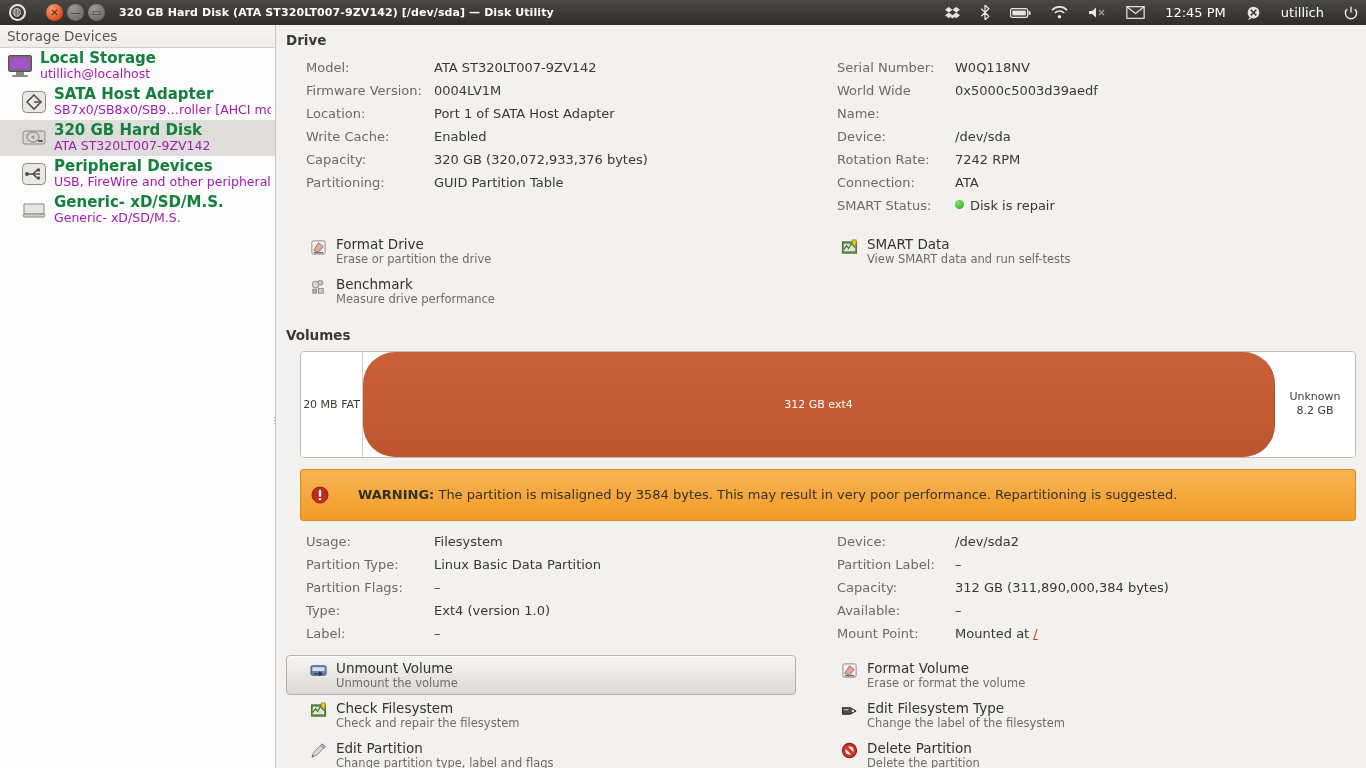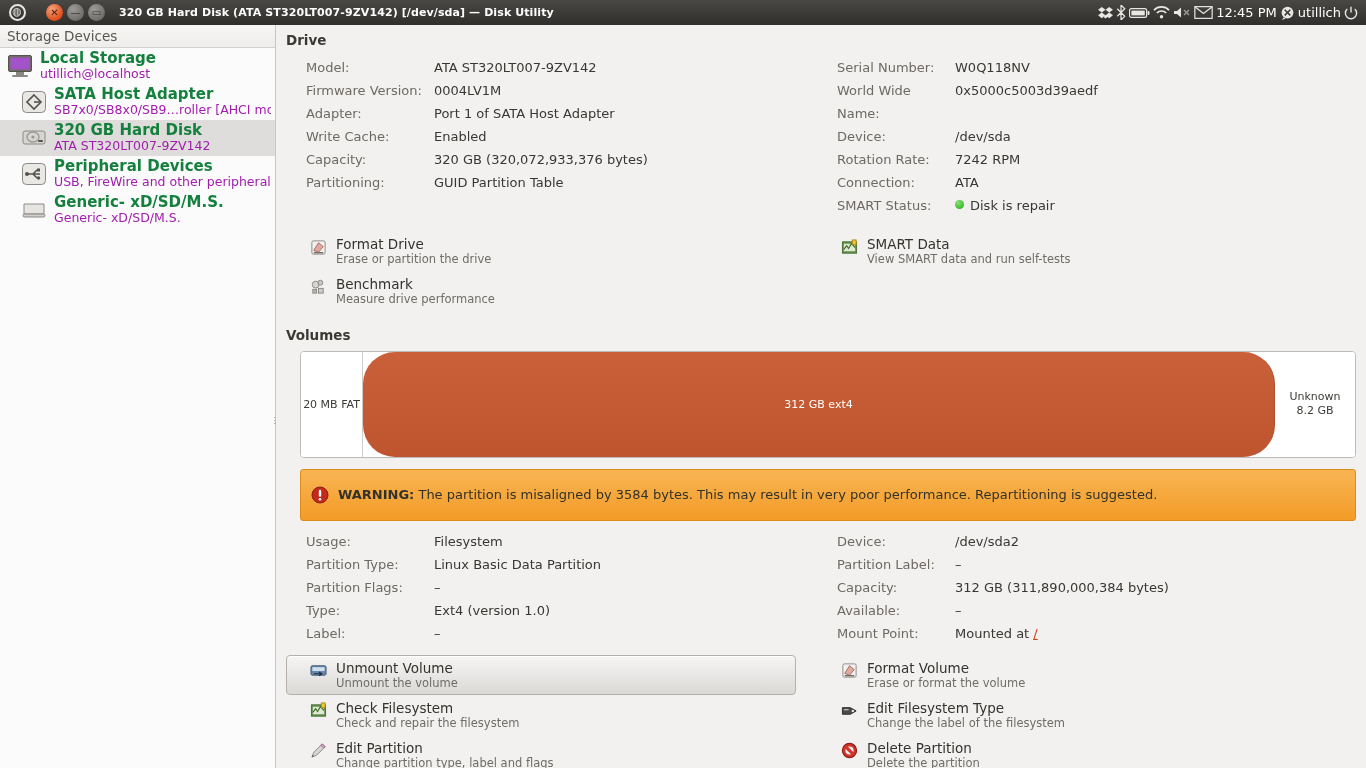--- a/index.html
+++ b/index.html
@@ -33,21 +33,21 @@
   .wb { width: 17px; height: 17px; border-radius: 50%;
         display: flex; align-items: center; justify-content: center;
         font-size: 10px; color: #2c2b29; line-height: 1; }
   .wb.close { background: radial-gradient(circle at 35% 30%, #f4a178, #dd4814 75%); color: #4a1c05;}
   .wb.min, .wb.max { background: radial-gradient(circle at 35% 30%, #9c9a96, #6e6c69 75%); color:#3a3937; }
   #win-title {
     margin-left: 14px; font-weight: bold; font-size: 11px;
     color: #fdfdfd; letter-spacing: .1px;
   }
   #indicators {
-    margin-left: auto; display: flex; align-items: center; gap: 3px;
+    margin-left: auto; display: flex; align-items: center; gap: 20px;
     padding-right: 8px; font-size: 12.5px; color: #eceaea;
   }
   #indicators .ind { display: flex; align-items: center; line-height: 1; }
   #indicators svg { display: block; }
   #clock { font-size: 13px; color: #ffffff; }
   #user-name { font-size: 13px; color: #ffffff; }
 
   
   #window { position: absolute; top: 25px; left: 0; width: 1366px; height: 743px;
             background: #f2f1f0; display: flex; }
@@ -116,21 +116,21 @@
   .vol.unknown { width: 80px; background: #ffffff; color: #3c3b37; line-height: 1.35; }
 
   
   #warning {
     margin: 11px 4px 0 14px;
     background: linear-gradient(to bottom, #f8b553, #f39c27);
     border: 1px solid #d98c1b; border-radius: 3px;
     display: flex; align-items: center; padding: 8px 10px; min-height: 52px;
   }
   #warn-ico { width: 18px; height: 18px; flex: none; margin-right: 9px; }
-  #warn-text { font-size: 13px; color: #32312c; line-height: 1.35; }
+  #warn-text { font-size: 13px; color: #32312c; line-height: 1.35; margin-left: 20px; }
   #warn-text b { font-weight: bold; }
 
   .vol-info { margin-top: 9px; }
   .vol-actions { margin-top: 10px; }
   .vol-actions .act { padding-left: 20px; }
   .act.wide { width: 510px; }
 </style>
 </head>
 <body>
 
@@ -294,21 +294,21 @@
       <div class="col left">
         <div class="kv">
           <div class="k">Model:</div>
           <div class="v">ATA ST320LT007-9ZV142</div>
         </div>
         <div class="kv">
           <div class="k">Firmware Version:</div>
           <div class="v">0004LV1M</div>
         </div>
         <div class="kv">
-          <div class="k">Adapter:</div>
+          <div class="k">Location:</div>
           <div class="v">Port 1 of SATA Host Adapter</div>
         </div>
         <div class="kv">
           <div class="k">Write Cache:</div>
           <div class="v">Enabled</div>
         </div>
         <div class="kv">
           <div class="k">Capacity:</div>
           <div class="v">320 GB (320,072,933,376 bytes)</div>
         </div>

